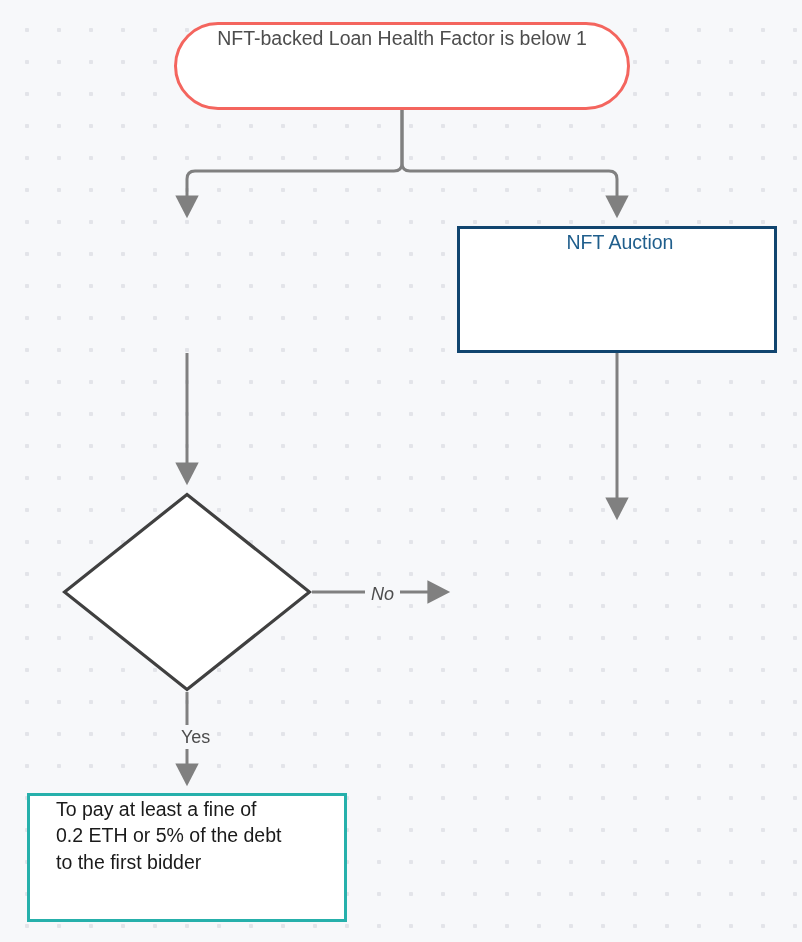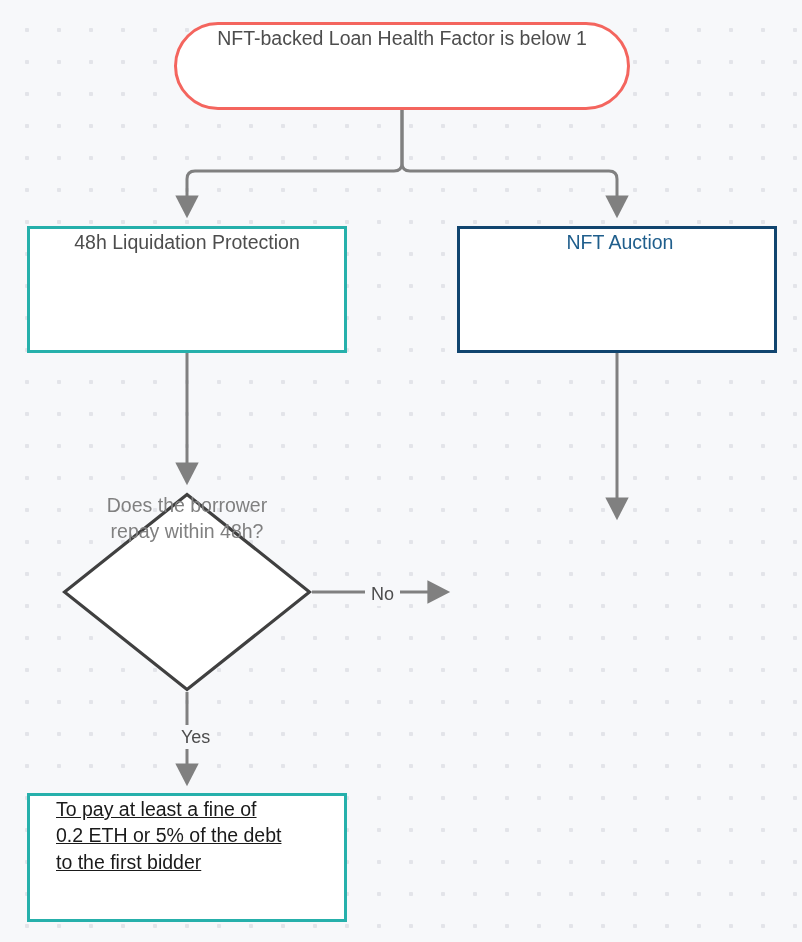--- a/index.html
+++ b/index.html
@@ -130,36 +130,36 @@
     width: 320px;
     height: 129px;
     border: 3px solid #26b0ab;
     justify-content: flex-start;
     padding-left: 26px;
   }
   #node-fine .node-text {
     color: #1a1a1a;
     font-size: 19.5px;
     text-align: left;
-    text-decoration: underline;
   }
 
   
   .edge-label {
     position: absolute;
     background: #f7f8fa;
     color: #4d4d4d;
     font-size: 18px;
     line-height: 1;
     padding: 3px 6px;
     white-space: nowrap;
   }
   #label-no {
     left: 365px;
     top: 582px;
+    font-style: italic;
   }
   #label-yes {
     left: 175px;
     top: 725px;
   }
 </style>
 </head>
 <body>
 
 <div id="canvas">
@@ -192,34 +192,29 @@
 
     <g>
       <path d="M187,692 L187,782" fill="none" stroke="#808080" stroke-width="3" marker-end="url(#arrowhead)"></path>
     </g>
   </svg>
 
   <div class="node" id="node-start">
     <span class="node-text">NFT-backed Loan Health Factor is below 1</span>
   </div>
 
-  <div class="node" id="node-protection">
-    <span class="node-text">48h Liquidation Protection</span>
-  </div>
 
   <div class="node" id="node-auction">
     <span class="node-text">NFT Auction</span>
   </div>
 
   <div class="node" id="node-decision">
     <svg class="diamond-shape" viewBox="0 0 250 200" width="250" height="200" xmlns="http://www.w3.org/2000/svg">
       <polygon points="125,2.5 247.5,100 125,197.5 2.5,100" fill="#ffffff" stroke="#404040" stroke-width="3.2" stroke-linejoin="miter"></polygon>
     </svg>
-    <span class="node-text">Does the borrower
-repay within 48h?</span>
   </div>
 
 
   <div class="node" id="node-fine">
     <span class="node-text">To pay at least a fine of
 0.2 ETH or 5% of the debt
 to the first bidder</span>
   </div>
 
   <span class="edge-label" id="label-no">No</span>

